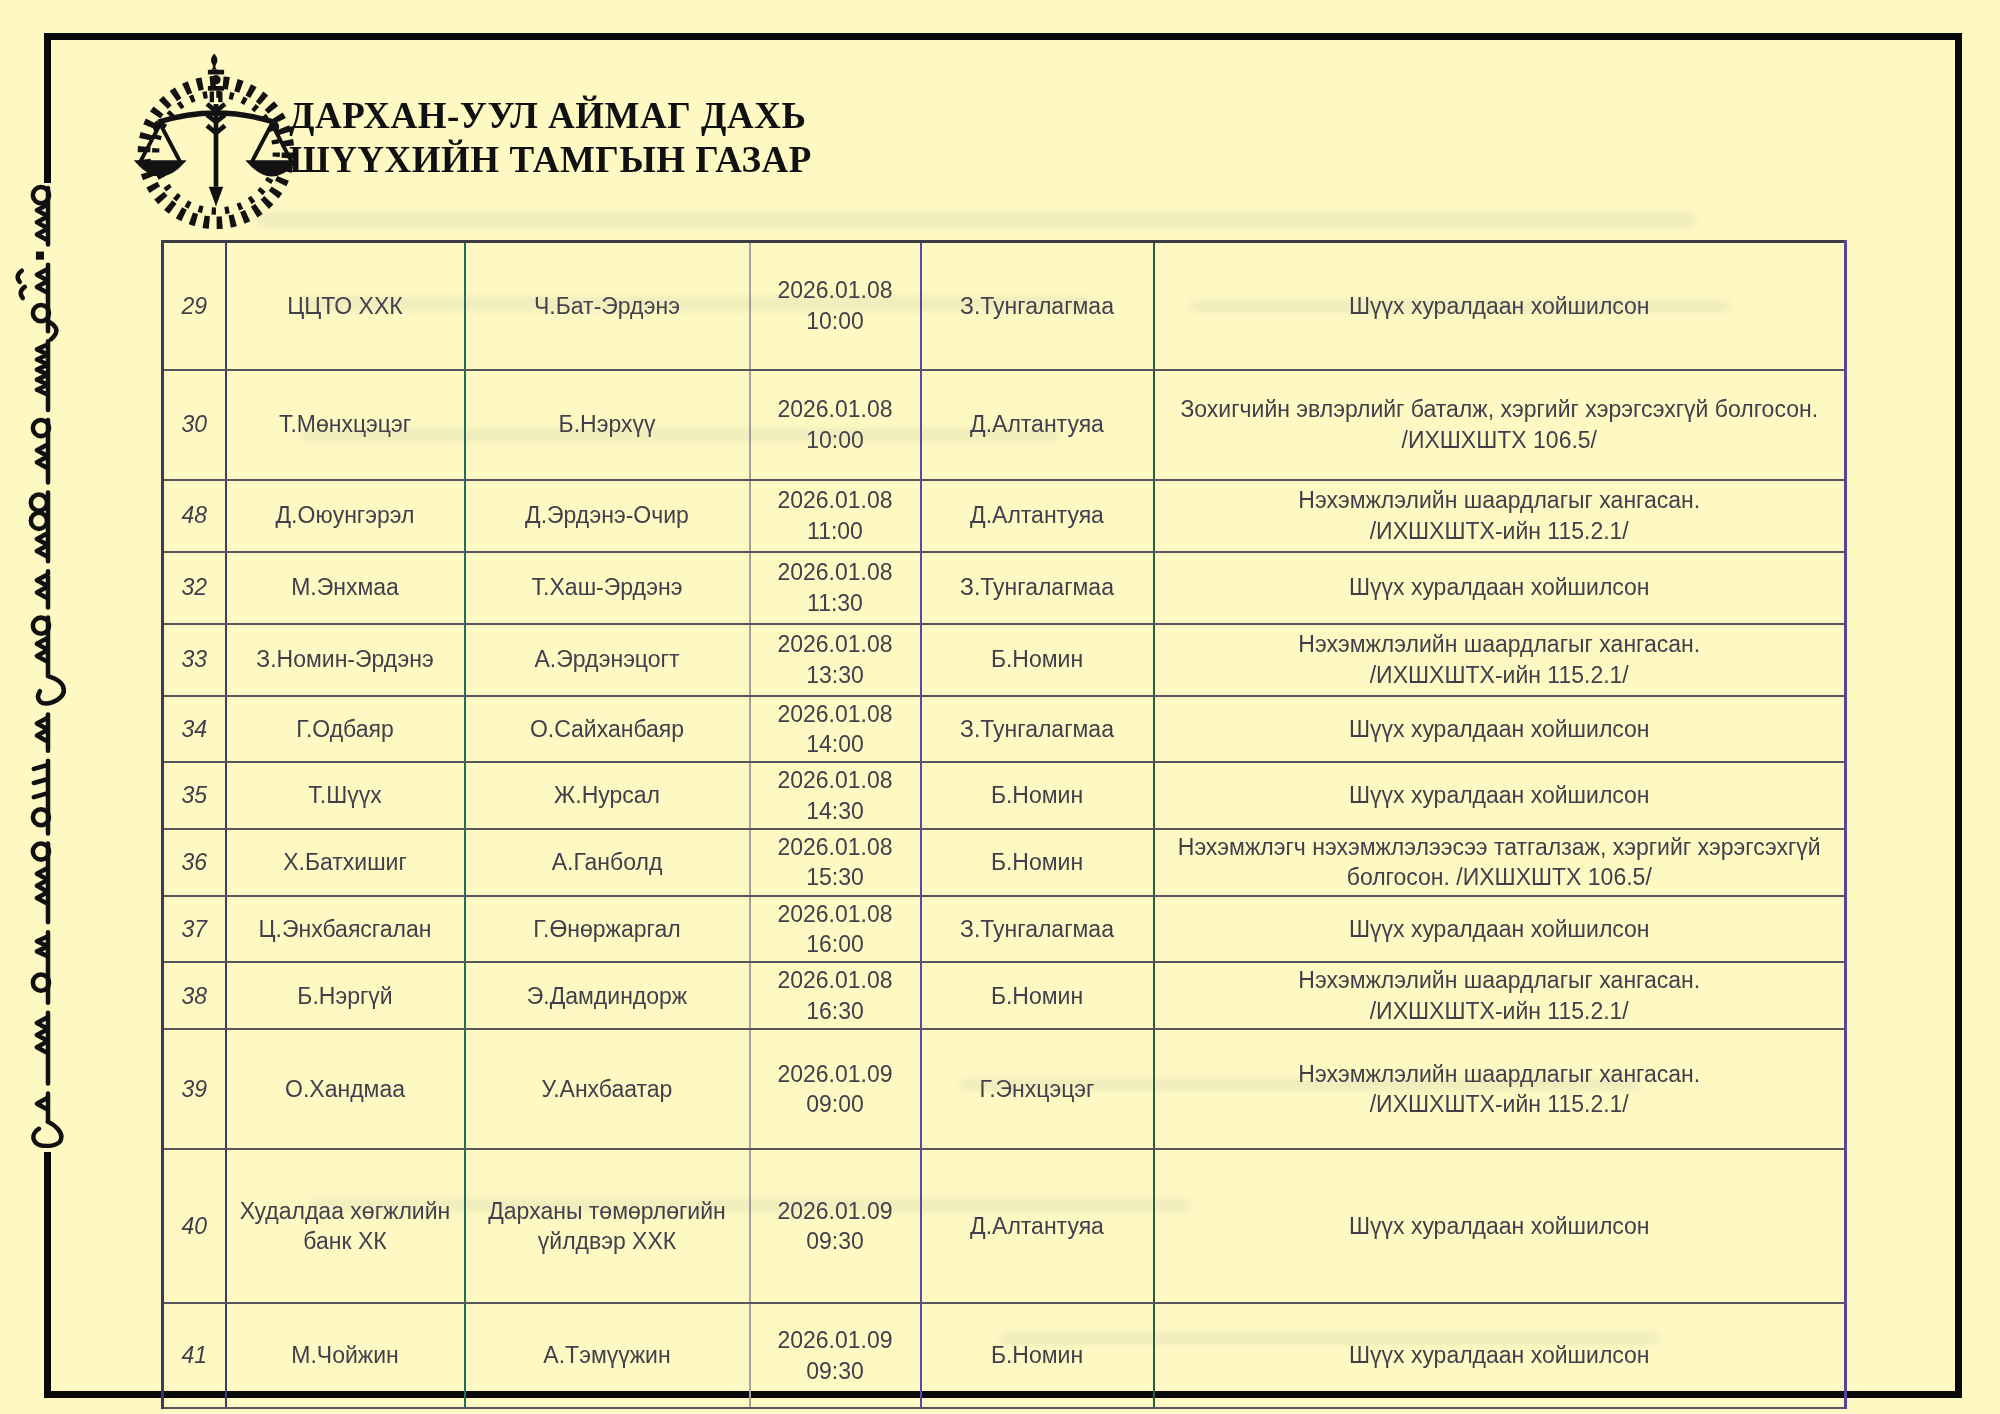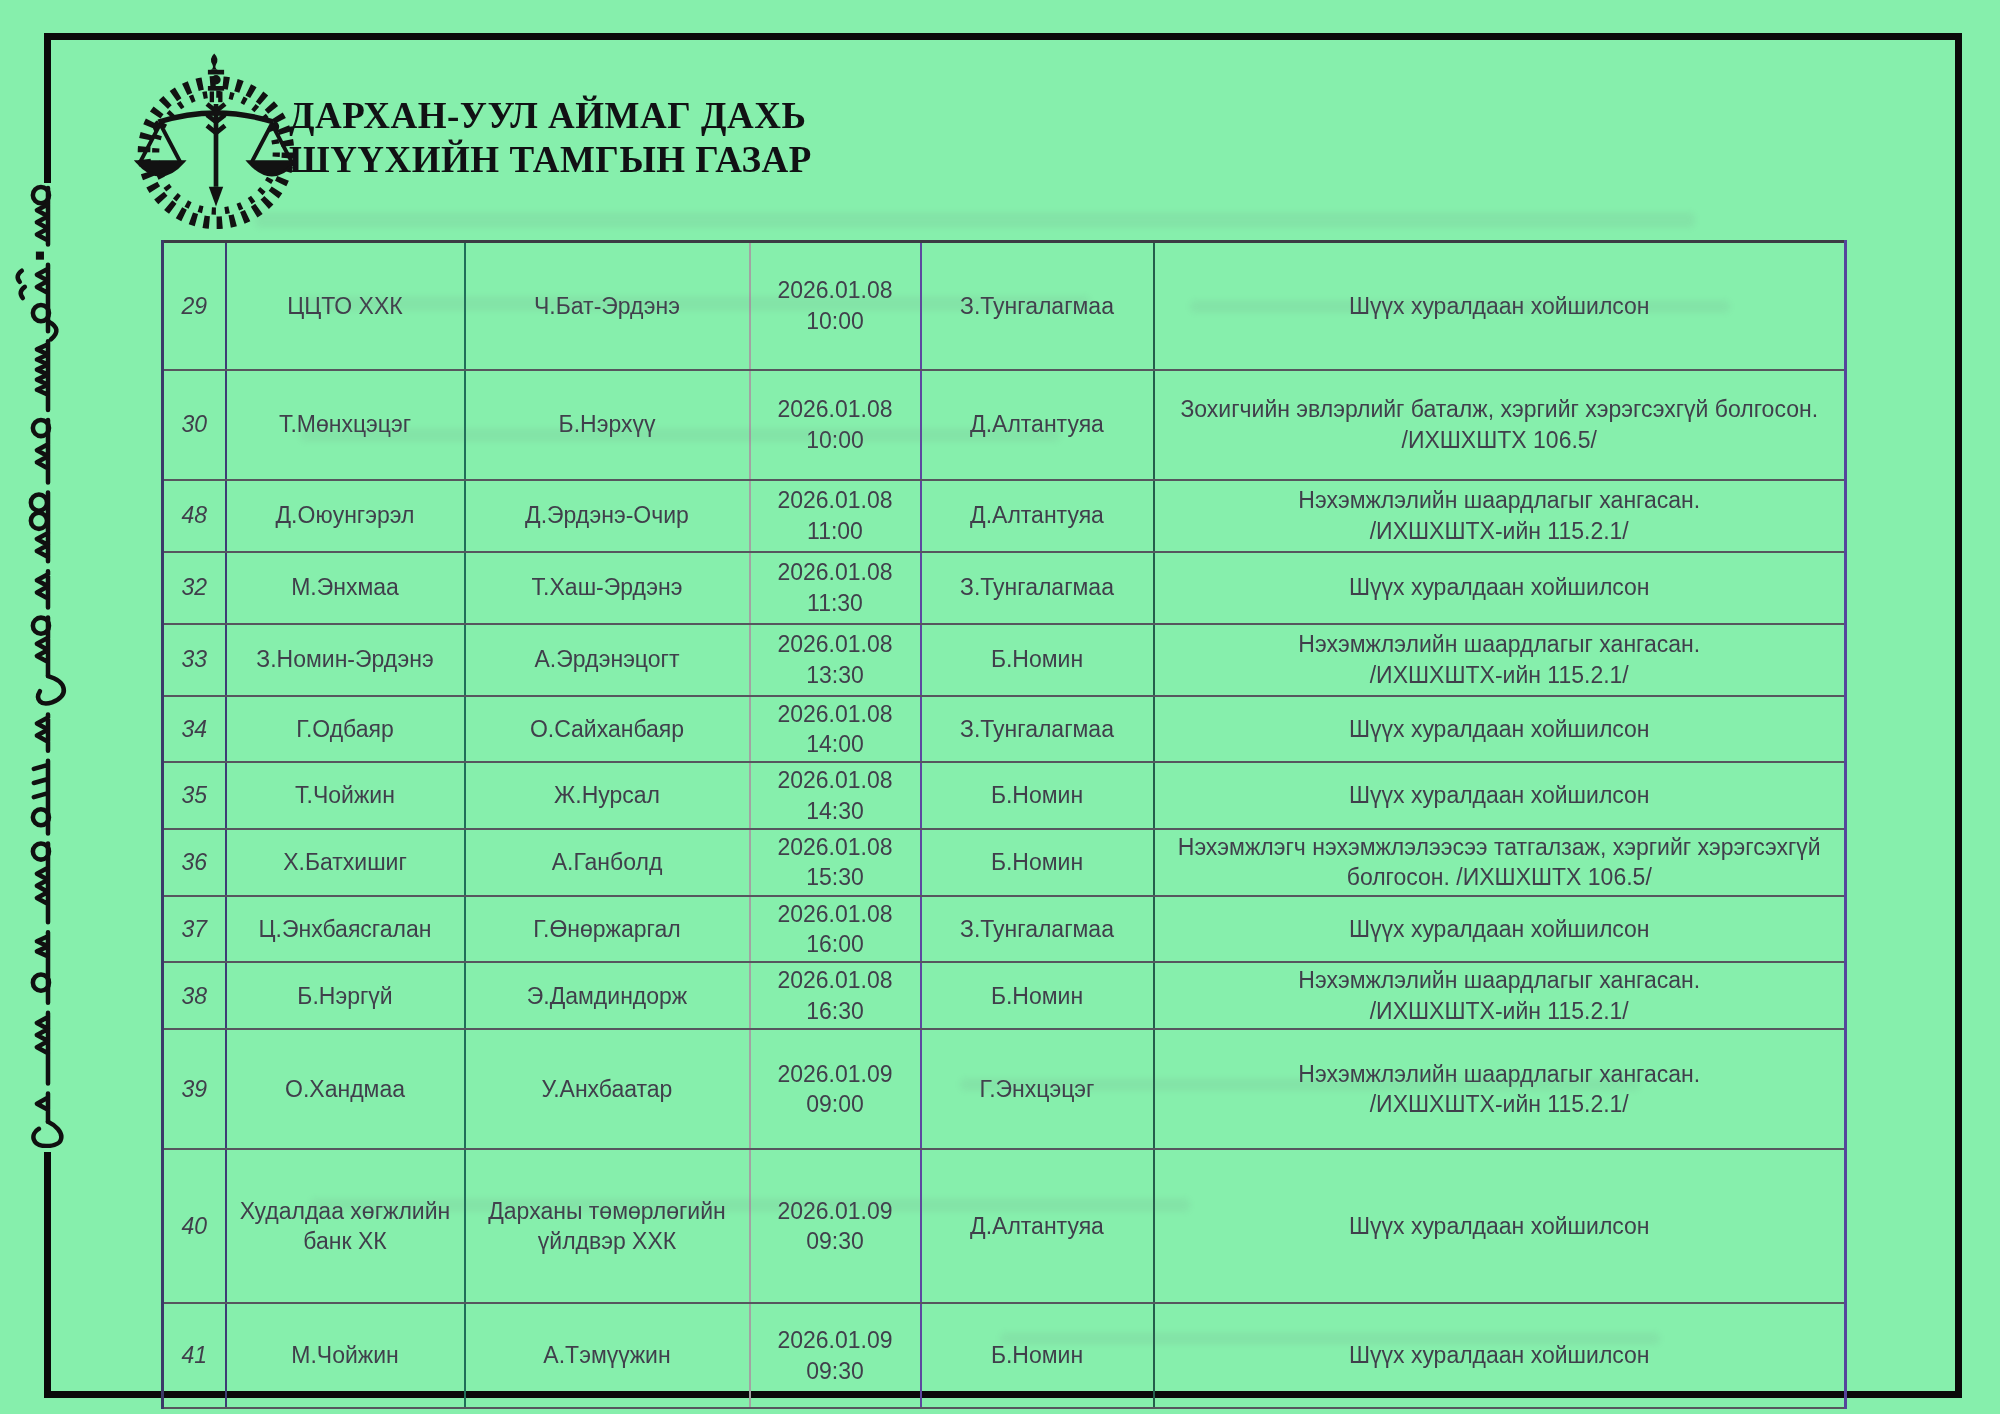--- a/index.html
+++ b/index.html
@@ -1,18 +1,18 @@
 <!DOCTYPE html>
 <html><head>
 <meta charset="utf-8">
 <style>
   html,body{margin:0;padding:0;background:#ffffff;}
   .page{
     position:relative; width:2000px; height:1414px;
-    background:#86efac; overflow:hidden;
+    background:#fef9c3; overflow:hidden;
     font-family:"Liberation Sans", sans-serif;
   }
   
   .frame-top   {position:absolute; left:44px;  top:33px;   width:1918px; height:7px;  background:#0a0a0a;}
   .frame-right {position:absolute; left:1955px;top:33px;   width:7px;    height:1365px;background:#0a0a0a;}
   .frame-bottom{position:absolute; left:44px;  top:1391px; width:1918px; height:7px;  background:#0a0a0a;}
   .frame-left-top   {position:absolute; left:44px; top:33px;   width:7px; height:150px; background:#0a0a0a;}
   .frame-left-bottom{position:absolute; left:44px; top:1152px; width:7px; height:246px; background:#0a0a0a;}
 
   
@@ -235,21 +235,21 @@
         <div>14:00</div>
       </td>
       <td class="c-jd">З.Тунгалагмаа</td>
       <td class="c-dc">
               <div>Шүүх хуралдаан хойшилсон</div>
             </td>
     </tr>
 
     <tr>
       <td class="c-no">35</td>
-      <td class="c-pl">Т.Чойжин</td>
+      <td class="c-pl">Т.Шүүх</td>
       <td class="c-df">Ж.Нурсал</td>
       <td class="c-dt">
         <div>2026.01.08</div>
         <div>14:30</div>
       </td>
       <td class="c-jd">Б.Номин</td>
       <td class="c-dc">
               <div>Шүүх хуралдаан хойшилсон</div>
             </td>
     </tr>

